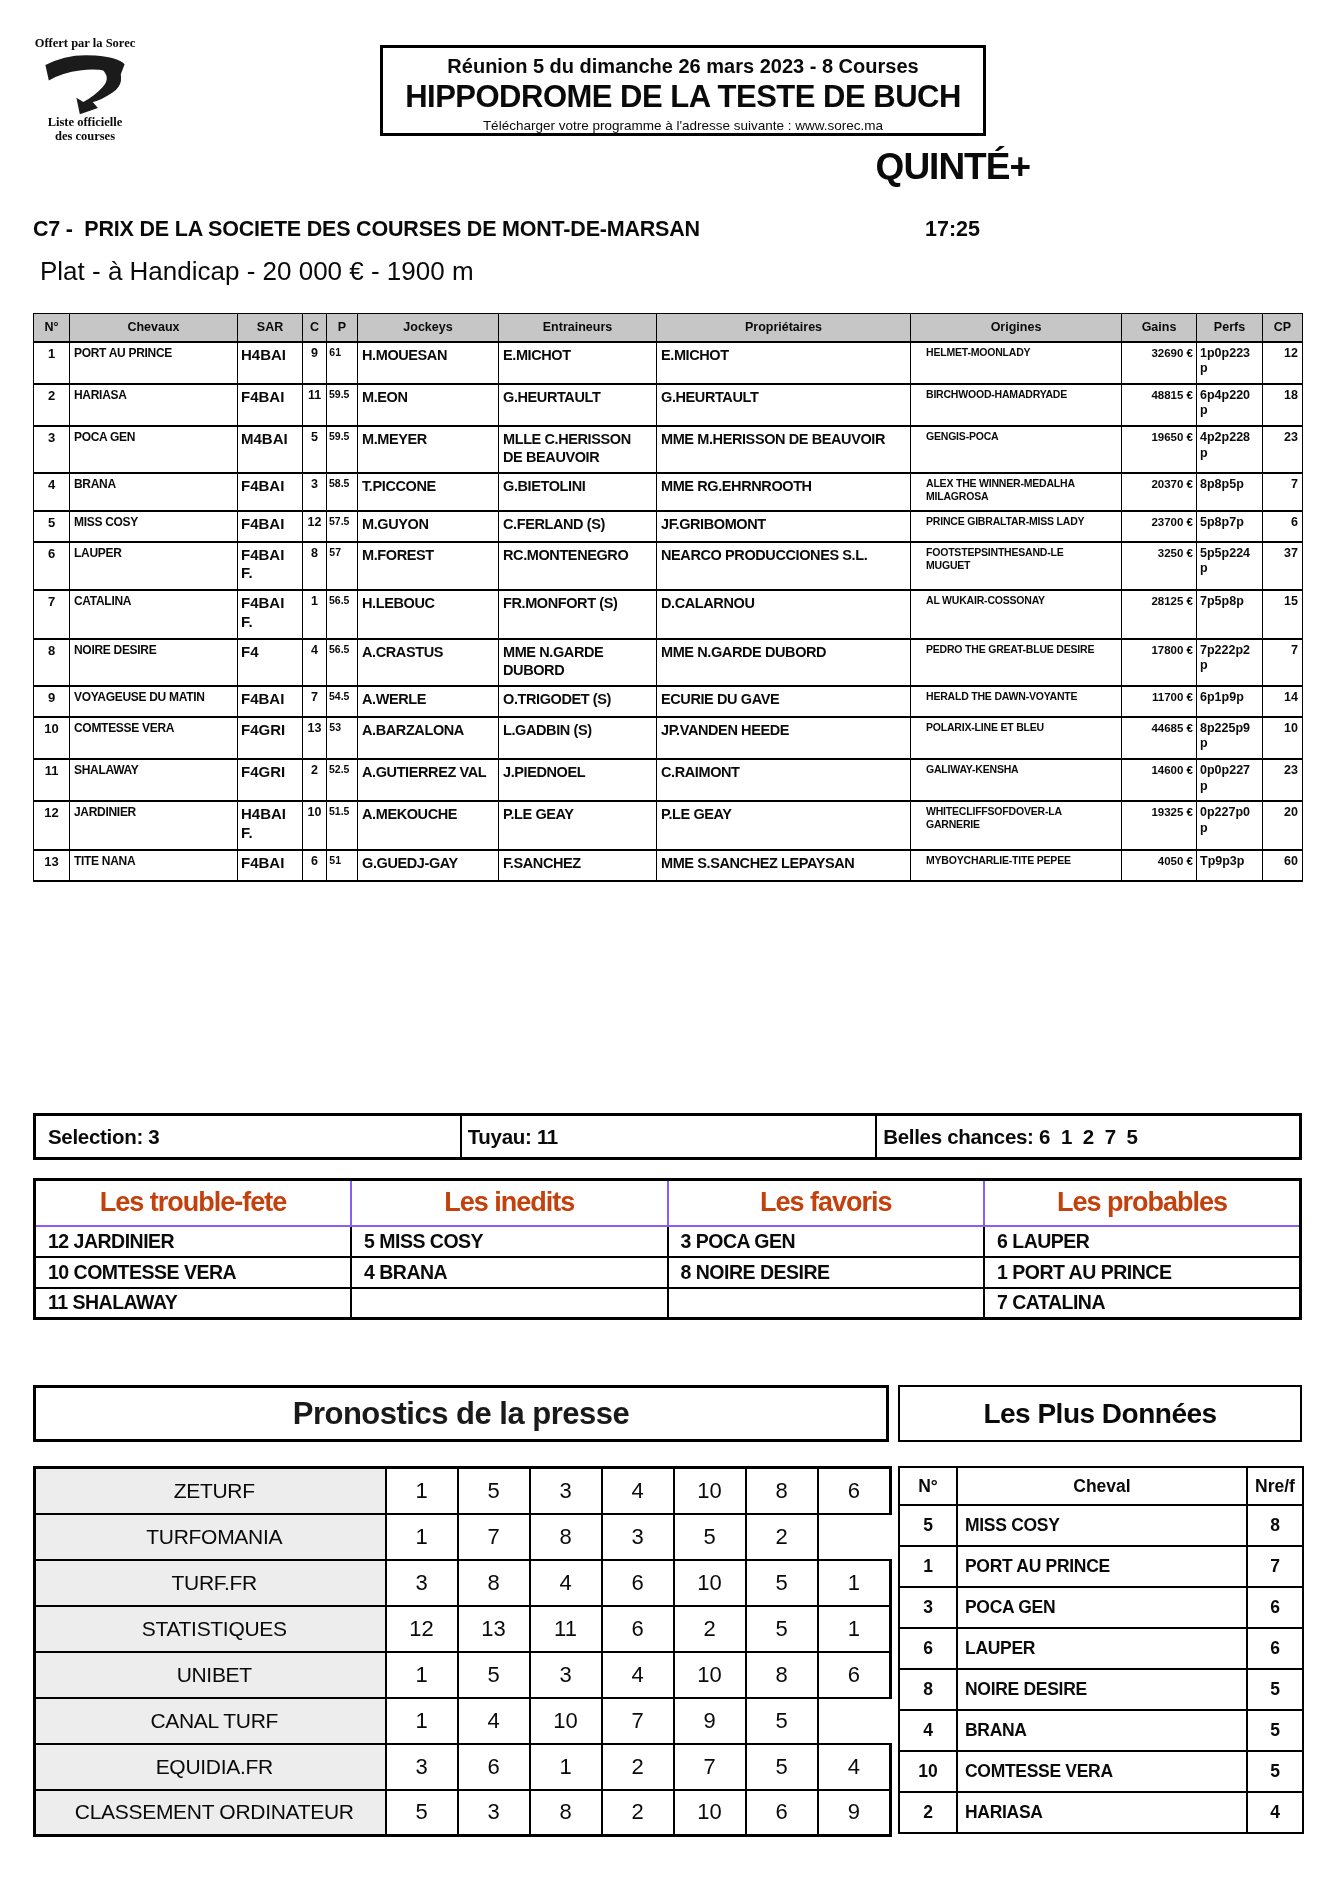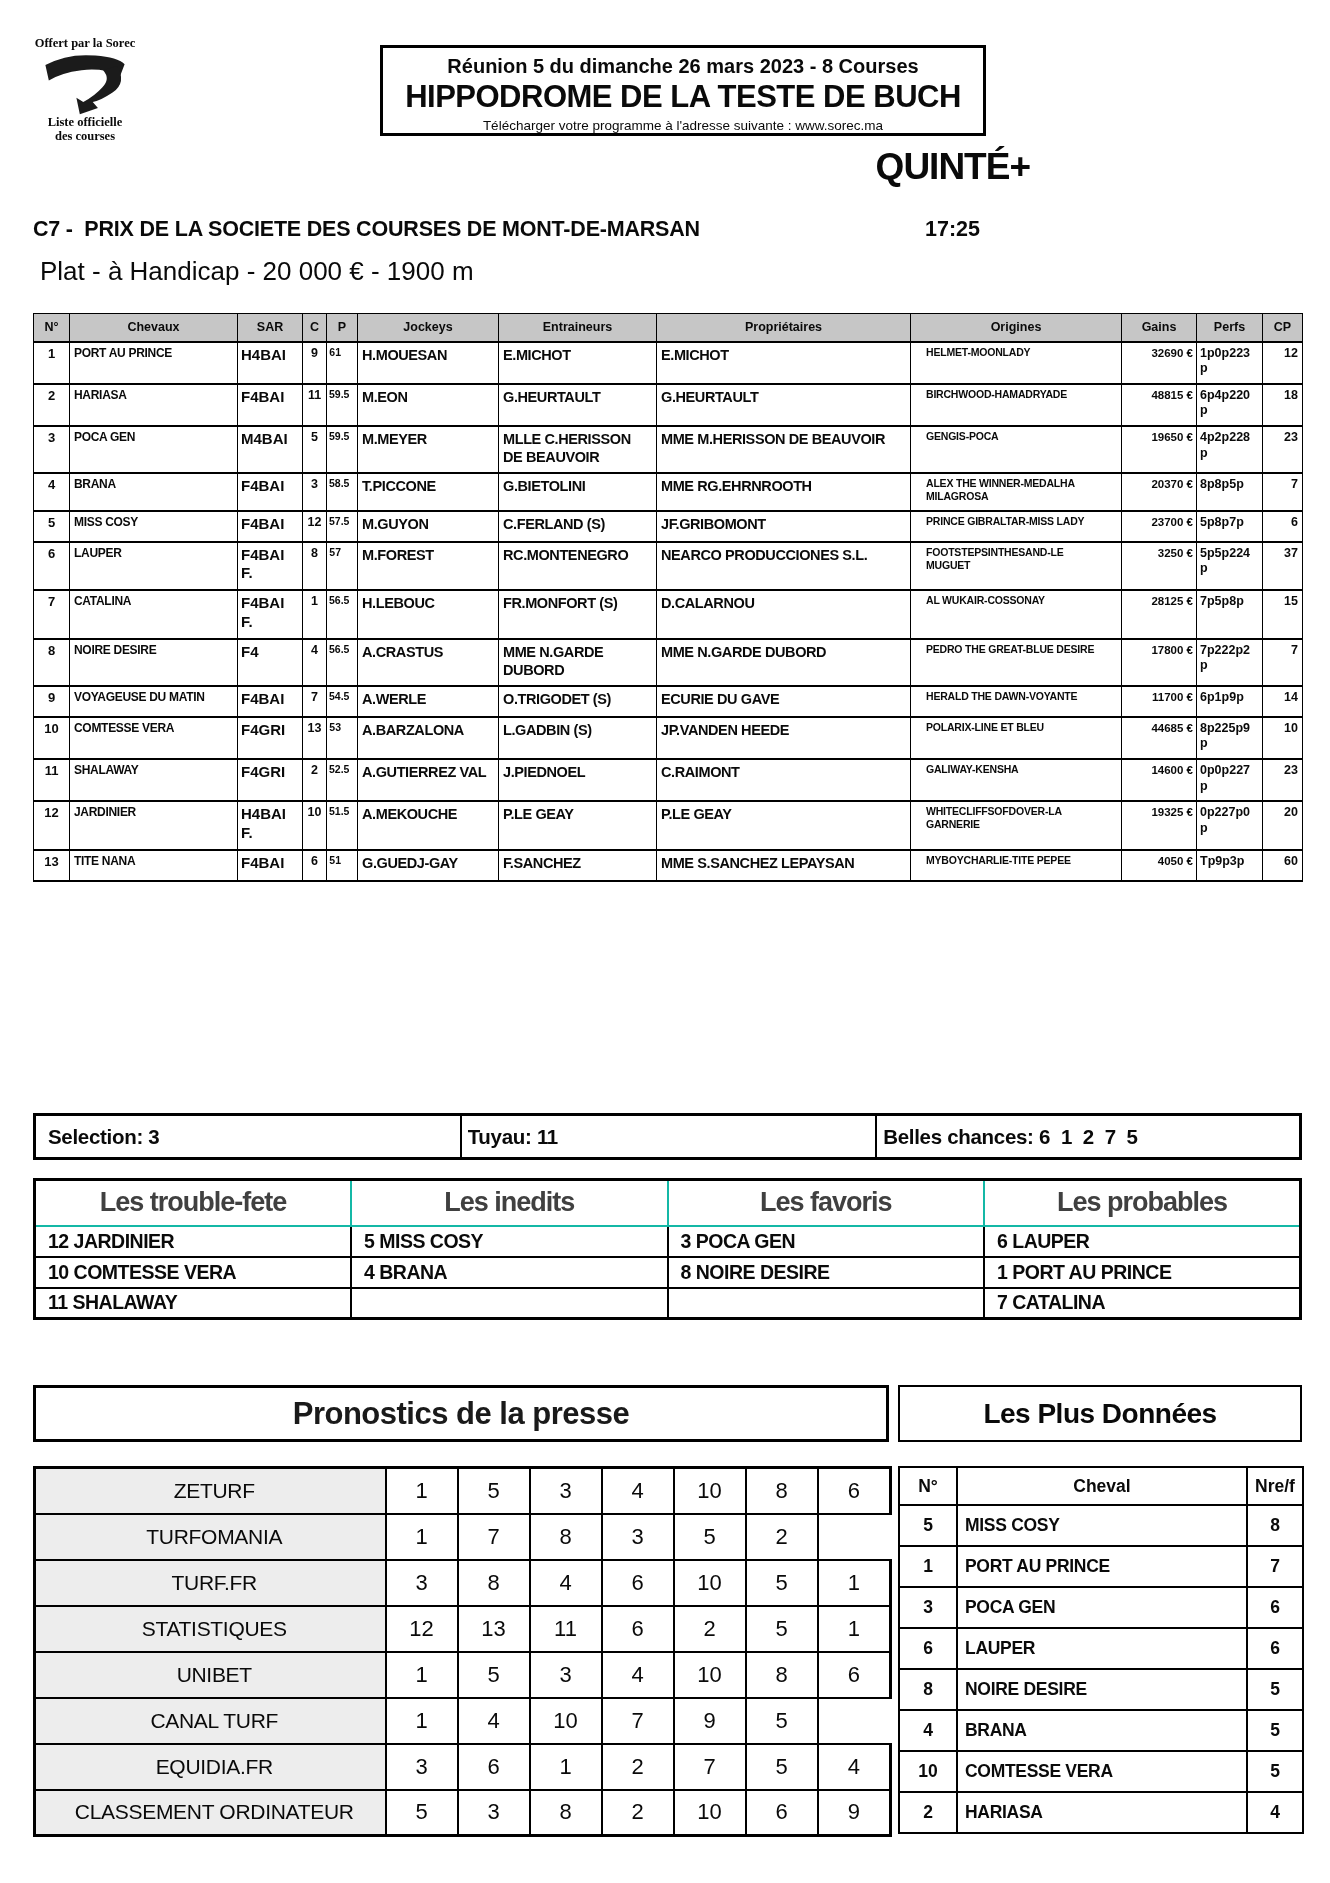--- a/index.html
+++ b/index.html
@@ -55,22 +55,22 @@
 
   
   .selbar { left:33px; top:1113px; width:1269px; height:47px; display:flex; border:3px solid #000; }
   .sel-cell { display:flex; align-items:center; padding-left:6px; font-weight:bold;
               font-size:20.5px; letter-spacing:-0.3px; white-space:pre; border-right:2px solid #000; }
   .sel-1 { width:33.7%;padding-left:12px; } .sel-2 { width:32.9%; } .sel-3 { flex:1; border-right:none; }
 
   
   .cats { left:33px; top:1178px; width:1269px; border-collapse:collapse; table-layout:fixed;
           border:3px solid #000; }
-  .cats th { border:2px solid #14b8a6; height:46px; font-size:27px; font-weight:bold;
-             letter-spacing:-1px; color:#404040; }
+  .cats th { border:2px solid #8b5cf6; height:46px; font-size:27px; font-weight:bold;
+             letter-spacing:-1px; color:#c2410c; }
   .cats td { border:2px solid #000; height:31px; font-size:19.5px; font-weight:bold;
              letter-spacing:-0.5px; padding-left:12px; }
 
   
   .press-title-box { left:33px; top:1385px; width:856px; height:57px; border:3px solid #000;
                      display:flex; align-items:center; justify-content:center;
                      font-size:31px; font-weight:bold; letter-spacing:-0.5px; color:#1a1a1a; }
   .press { left:33px; top:1466px; width:856px; border-collapse:collapse; table-layout:fixed; }
   .press td { border:2px solid #000; height:46px; }
   .press tr:first-child td { border-top-width:3px; }

